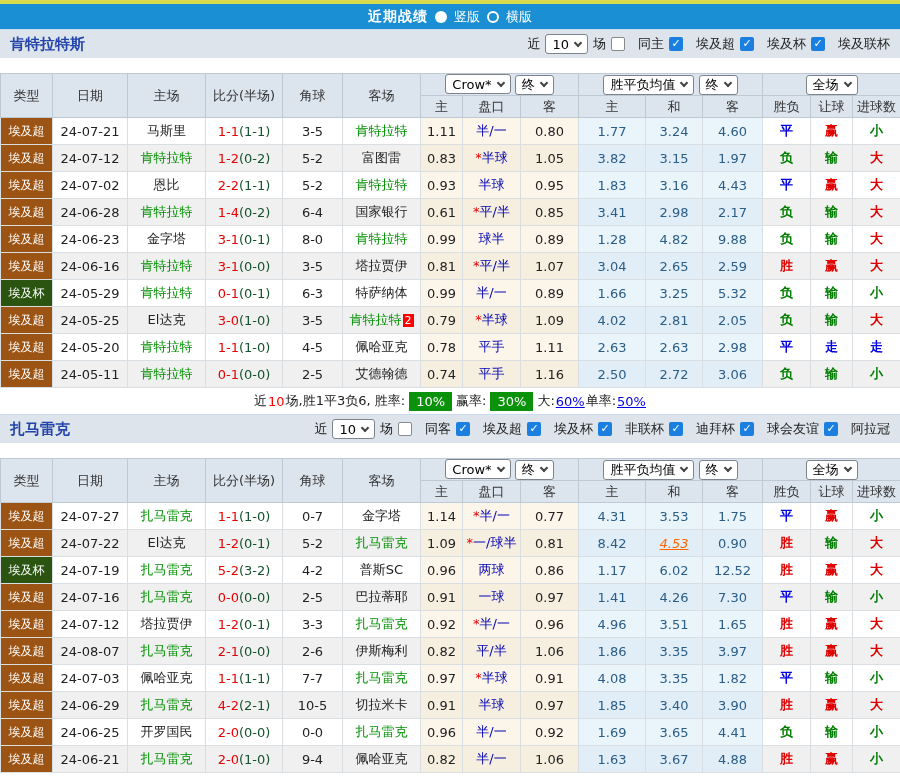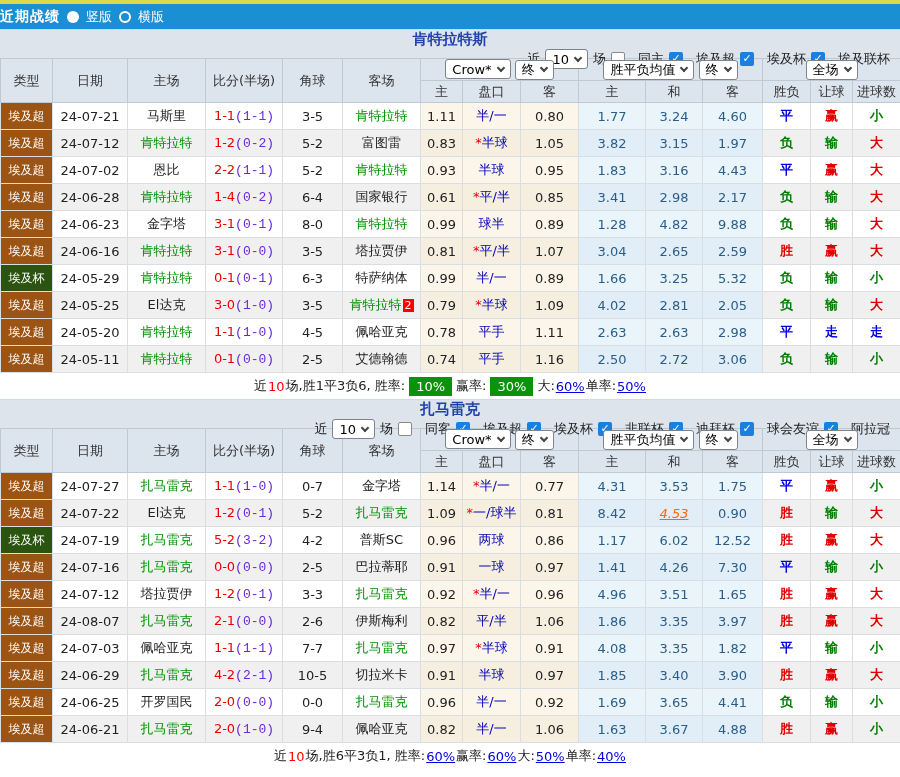--- a/index.html
+++ b/index.html
@@ -1,47 +1,47 @@
 <!DOCTYPE html>
 <html><head>
 <meta charset="utf-8">
 <style>
   * { box-sizing: border-box; margin: 0; padding: 0; }
   html,body { width: 900px; background:#fff; font-family:"DejaVu Sans","Liberation Sans",sans-serif; font-size:13px; color:#222; }
   .top-strip { height:4px; background:#d7da4d; }
-  .blue-bar { height:25px; background:#1b8fd4; display:flex; align-items:center; justify-content:flex-start; gap:7px; color:#fff; }
+  .blue-bar { height:25px; background:#1b8fd4; display:flex; align-items:center; justify-content:center; gap:7px; color:#fff; }
   .bar-title { font-weight:bold; font-size:14px; letter-spacing:1px; }
   .radio-filled { width:12px; height:12px; border-radius:50%; background:#fff; display:inline-block; }
   .radio-empty  { width:12px; height:12px; border-radius:50%; border:2px solid #fff; display:inline-block; }
   .radio-label { font-size:13px; }
 
-  .section-head { height:29px; background:#dee4eb; border-top:1px solid #c9dcee; display:flex; align-items:center; padding:0 10px;flex-direction:column; }
+  .section-head { height:29px; background:#dee4eb; border-top:1px solid #c9dcee; display:flex; align-items:center; padding:0 10px; }
   .team-name { color:#2244aa; font-weight:bold; font-size:15px; }
   .filters { margin-left:auto; display:flex; align-items:center; gap:5px; white-space:nowrap; }
   .cb-label { display:inline-flex; align-items:center; gap:13px; cursor:pointer; }
   .cb { width:14px; height:14px; border-radius:2px; display:inline-flex; align-items:center; justify-content:center; }
   .cb.checked { background:#1b7fe0; color:#fff; font-size:11px; line-height:14px; }
   .cb.unchecked { background:#fff; border:1px solid #8a8a8a; }
 
   .sel { display:inline-flex; align-items:center; gap:6px; background:#fff; border:1px solid #7e848c; border-radius:3px; height:20px; padding:0 6px; font-size:13px; color:#000; cursor:pointer; }
   .chev { width:6px; height:6px; border-right:2px solid #444; border-bottom:2px solid #444; transform:rotate(45deg); margin-top:-3px; display:inline-block; }
 
-  table { border-collapse:collapse; table-layout:fixed; width:900px; }
+  table { border-collapse:collapse; table-layout:fixed; width:900px;margin-top:15px; }
   th { border:1px solid #bfc9d4; background:#dce4ee; font-weight:normal; height:22px; font-size:13px; color:#333; overflow:hidden; white-space:nowrap; }
   td { border:1px solid #d9dee3; text-align:center; height:27px; overflow:hidden; white-space:nowrap; font-size:13px; background:#fff; }
   tr.even td { background:#f0f0f0; }
   td.c-league { color:#fff; font-size:12px; }
   td.c-cream { background:#fcf6ea; }
   tr.even td.c-cream { background:#f6efe0; }
   td.c-avg { background:#e9f4fb; color:#2a5d87; }
   tr.even td.c-avg { background:#e1edf7; }
   td.c-hc { color:#0000b4; }
   .star { color:#e60000; }
   .score-ft { color:#ea0000; }
-  .score-ht { color:#6d28d9;font-family:Liberation Mono, monospace; }
+  .score-ht { color:#14532d; }
   .focus { color:#009000; }
   .badge { background:#f00; color:#fff; font-size:11px; padding:0 2px; margin-left:1px; }
   .res-red { color:#e00000; font-weight:bold; }
   .res-green { color:#007d00; font-weight:bold; }
   .res-blue { color:#0000e0; font-weight:bold; }
   .hot { color:#ff6600; text-decoration:underline;font-style:italic; }
 
   .summary { height:26px; display:flex; align-items:center; justify-content:center; font-size:13px; gap:1px; }
   .sum-red { color:#f00; }
   .sum-blue { color:#0000e0;text-decoration:underline; }

